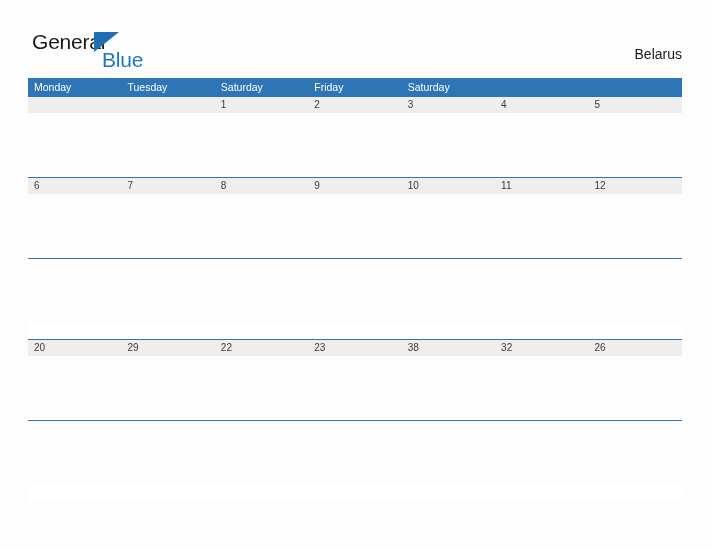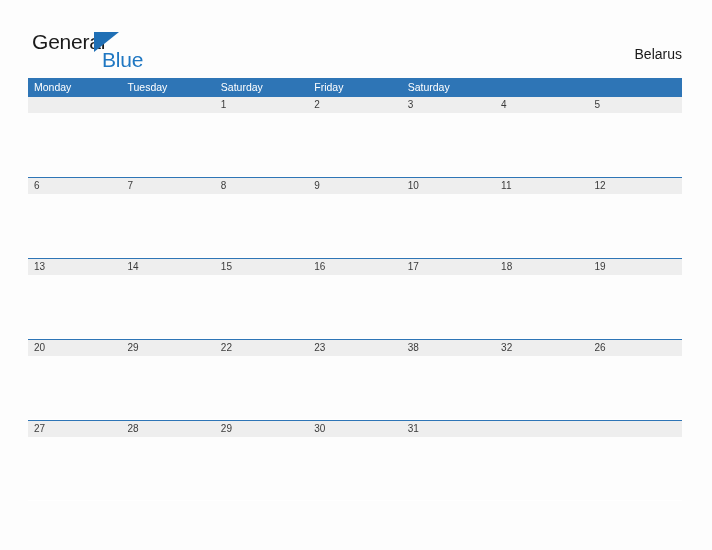--- a/index.html
+++ b/index.html
@@ -202,53 +202,35 @@
         <div class="date-cell">8</div>
         <div class="date-cell">9</div>
         <div class="date-cell">10</div>
         <div class="date-cell">11</div>
         <div class="date-cell">12</div>
       </div>
       <div class="day-body"></div>
     </div>
 
     <div class="week-row">
-      <div class="date-band">
-        <div class="date-cell">13</div>
-        <div class="date-cell">14</div>
-        <div class="date-cell">15</div>
-        <div class="date-cell">16</div>
-        <div class="date-cell">17</div>
-        <div class="date-cell">18</div>
-        <div class="date-cell">19</div>
-      </div>
       <div class="day-body"></div>
     </div>
 
     <div class="week-row">
       <div class="date-band">
         <div class="date-cell">20</div>
         <div class="date-cell">29</div>
         <div class="date-cell">22</div>
         <div class="date-cell">23</div>
         <div class="date-cell">38</div>
         <div class="date-cell">32</div>
         <div class="date-cell">26</div>
       </div>
       <div class="day-body"></div>
     </div>
 
     <div class="week-row">
-      <div class="date-band">
-        <div class="date-cell">27</div>
-        <div class="date-cell">28</div>
-        <div class="date-cell">29</div>
-        <div class="date-cell">30</div>
-        <div class="date-cell">31</div>
-        <div class="date-cell"></div>
-        <div class="date-cell"></div>
-      </div>
       <div class="day-body"></div>
     </div>
 
   </div>
 
 </div>
 
 </body></html>

